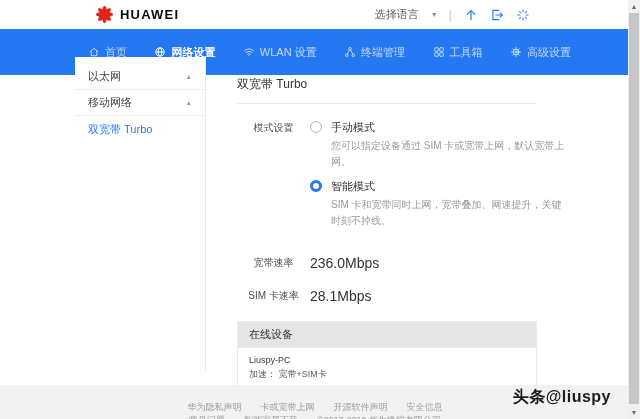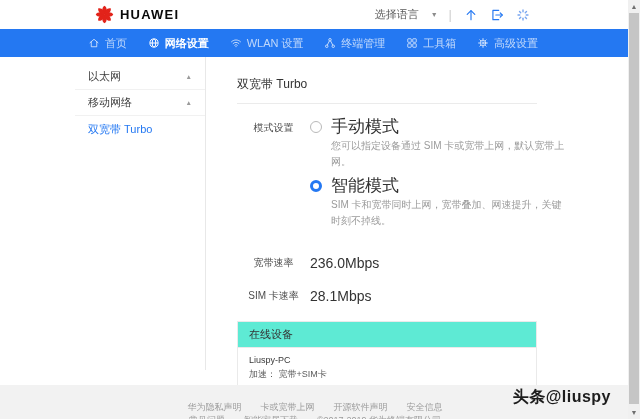--- a/index.html
+++ b/index.html
@@ -16,22 +16,22 @@
   .logo svg { width:21px; height:21px; display:block; }
   .logo-text { font-size:13px; font-weight:bold; letter-spacing:1.2px; color:#0a0a0a; }
   .top-right { position:absolute; right:98px; top:0; height:29px; display:flex; align-items:center; gap:11px; }
   .lang { display:flex; align-items:center; gap:12px; font-size:11px; color:#595959; cursor:pointer; }
   .lang .caret { font-size:7px; color:#8c8c8c; }
   .top-sep { color:#cfcfcf; font-size:13px; line-height:1; }
   .top-icon { width:15px; height:15px; display:flex; align-items:center; justify-content:center; cursor:pointer; }
   .top-icon svg { width:14px; height:14px; }
 
   
-  .navbar { position:absolute; top:29px; left:0; width:628px; height:28px; background:#2478F2;
-    display:flex; align-items:center; justify-content:space-between; padding:0 90px 0 88px; }
+  .navbar { position:absolute; top:29px; left:0; width:628px; height:46px; background:#2478F2;
+    display:flex; align-items:center; justify-content:space-between; padding:0 57px 0 88px; }
   .nav-item { display:flex; align-items:center; gap:5px; font-size:11px; color:rgba(255,255,255,.7); cursor:pointer; white-space:nowrap; }
   .nav-item svg { width:12px; height:12px; }
   .nav-item.active { color:#ffffff; font-weight:bold; }
 
   
   .sidebar { position:absolute; left:75px; top:57px; width:131px; height:313px; background:#fff;
     border-right:1px solid #e8e8e8; padding-top:7px; }
   .side-item { height:26px; padding:0 13px; display:flex; align-items:center; justify-content:space-between;
     font-size:11px; color:#3d3d3d; cursor:pointer; }
   .side-item .tri { font-size:6.5px; color:#9a9a9a; }
@@ -39,27 +39,27 @@
   .side-item.selected { color:#2478F2; }
 
   
   .main { position:absolute; left:237px; top:57px; width:300px; }
   .page-title { font-size:12px; color:#333; padding:19px 0 10px; border-bottom:1px solid #ebebeb; }
   .mode-row { display:flex; margin-top:16px; }
   .row-label { width:73px; flex:none; font-size:10px; color:#4d4d4d; padding-top:1px;text-align:center; }
   .option { display:flex; align-items:flex-start; cursor:pointer; }
   .radio { width:12px; height:12px; border-radius:50%; border:1px solid #b9b9b9; background:#fff; flex:none; margin:1px 9px 0 0; }
   .radio.checked { border:3.8px solid #2478F2; }
-  .opt-label { font-size:17px; color:#333; line-height:14px; }
+  .opt-label { font-size:11px; color:#333; line-height:14px; }
   .opt-desc { width:240px; font-size:10px; color:#9b9b9b; line-height:1.55; margin:4px 0 10px 21px; }
   .rate-row { display:flex; margin-top:17px; }
   .rate-value { font-size:14px; color:#333; }
 
   .devices-box { margin-top:17px; width:300px; border:1px solid #eaeaea; }
-  .devices-header { background:#5eead4; border-bottom:1px solid #eaeaea; padding:5px 11px; font-size:11px; color:#333; }
+  .devices-header { background:#e5e5e5; border-bottom:1px solid #eaeaea; padding:5px 11px; font-size:11px; color:#333; }
   .device { padding:7px 11px 8px; }
   .device-name { font-size:9px; color:#3a3a3a; margin-bottom:3px; }
   .device-conn { font-size:9px; color:#5c5c5c; margin-bottom:3px; }
   .device-mac { font-size:9px; color:#b0b0b0; }
 
   
   .footer { position:absolute; left:0; top:385px; width:628px; height:34px; background:#f2f2f2; overflow:hidden; }
   .footer-links { position:absolute; top:16px; left:75px; width:480px; display:flex; justify-content:center; gap:19px; }
   .footer-links2 { position:absolute; top:29px; left:75px; width:480px; display:flex; justify-content:center; gap:19px; }
   .flink { font-size:9px; color:#9c9c9c; cursor:pointer; white-space:nowrap; }

